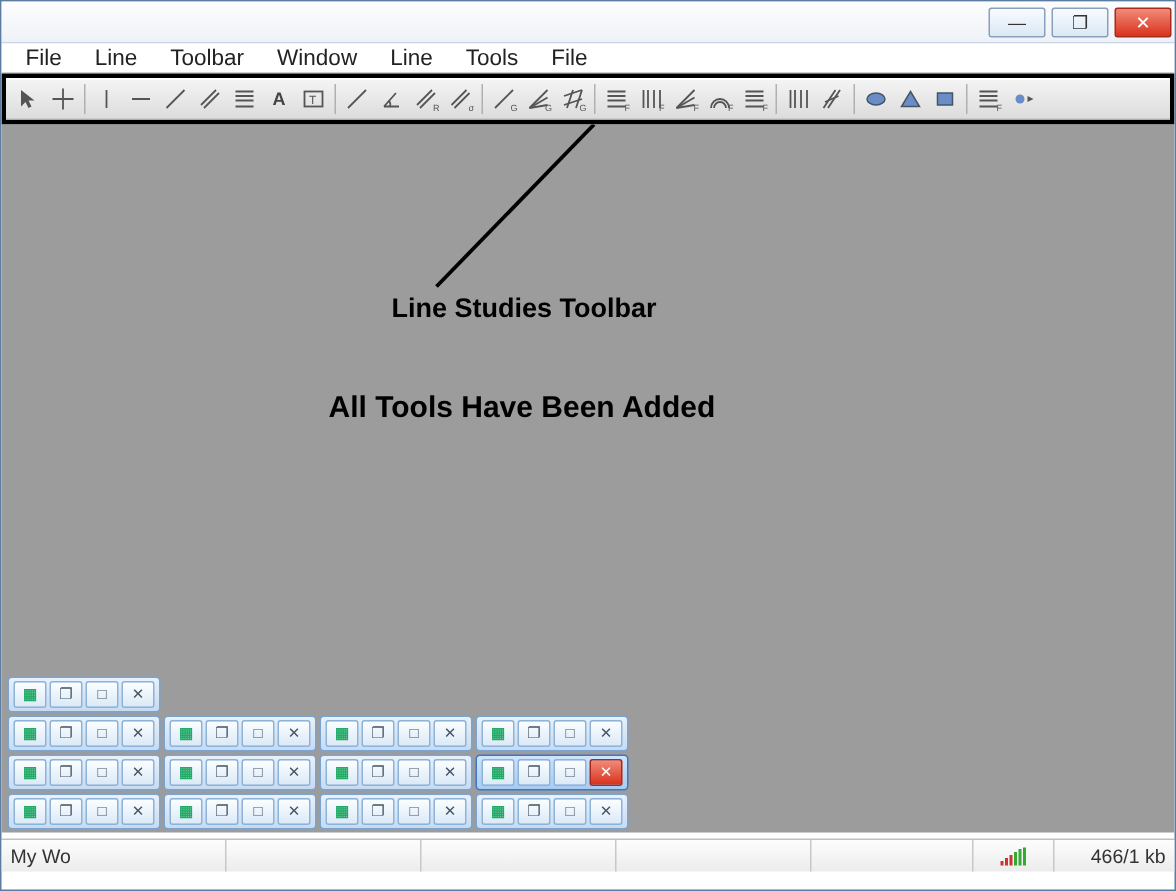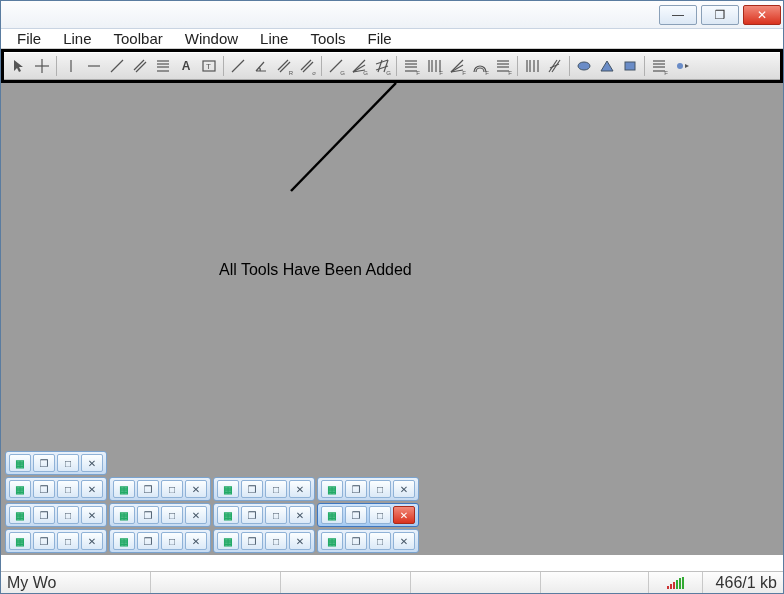--- a/index.html
+++ b/index.html
@@ -82,21 +82,21 @@
     width: 120px; height: 110px;
   }
   .caption1 {
     position:absolute;
     top: 112px; left: 260px;
     font-size: 18px; font-weight: bold; color:#000;
   }
   .caption2 {
     position:absolute;
     top: 178px; left: 218px;
-    font-size: 16px; font-weight: normal; color:#000;
+    font-size: 20px; font-weight: bold; color:#000;
   }
   .mdi-area {
     position:absolute;
     left: 4px;
     bottom: 2px;
   }
   .mdi-row { display:flex; gap:2px; margin-top:2px;}
   .mdi-win {
     display:flex;
     gap:2px;
@@ -114,26 +114,26 @@
     border-radius:2px;
     display:flex;align-items:center;justify-content:center;
     font-size:10px; color:#456;
   }
   .mdi-icon.first { color:#2a6; font-weight:bold; }
   .mdi-icon.close-red {
     background: linear-gradient(#f28a7a,#d9321e);
     border-color:#a82a1a; color:#fff;
   }
   .statusbar {
-    position:absolute; bottom:0; left:0; right:0;
+    position:absolute; bottom:12px; left:0; right:0;
     height:22px;
     background: linear-gradient(#fdfdfd,#ececec);
     border-top:1px solid #c0c0c0;
     display:flex; align-items:flex-start;
-    font-size:16px; color:#333;
+    font-size:13px; color:#333;
   }
   .status-cell { border-right:1px solid #c8c8c8; height:100%; display:flex; align-items:center; padding:0 6px;}
   .status-cell.w1{width:150px;}
   .status-cell.w2{width:130px;}
   .status-cell.sig{width:54px;justify-content:center;}
   .status-cell.kb{width:80px;justify-content:flex-end;border-right:none;}
   .sigbars{display:flex;align-items:flex-end;gap:1px;height:12px;}
   .sigbars div{width:2px;}
   .sb1{height:3px;background:#c33;}
   .sb2{height:5px;background:#c33;}
@@ -352,20 +352,21 @@
           <path d="M11 6 L15 8 L11 10 Z" fill="#555"></path>
         </svg>
       </div>
     </div>
 </div>
 
 <div class="workspace">
   <svg class="leader-line">
     <line x1="115" y1="0" x2="10" y2="108" stroke="#000" stroke-width="2.5"></line>
   </svg>
+  <div class="caption1">Line Studies Toolbar</div>
   <div class="caption2">All Tools Have Been Added</div>
 
   <div class="mdi-area" id="mdi-area">
       <div class="mdi-row">
         <div class="mdi-win">
           <div class="mdi-icon first">▦</div>
           <div class="mdi-icon ">❐</div>
           <div class="mdi-icon ">□</div>
           <div class="mdi-icon ">✕</div>
         </div>

